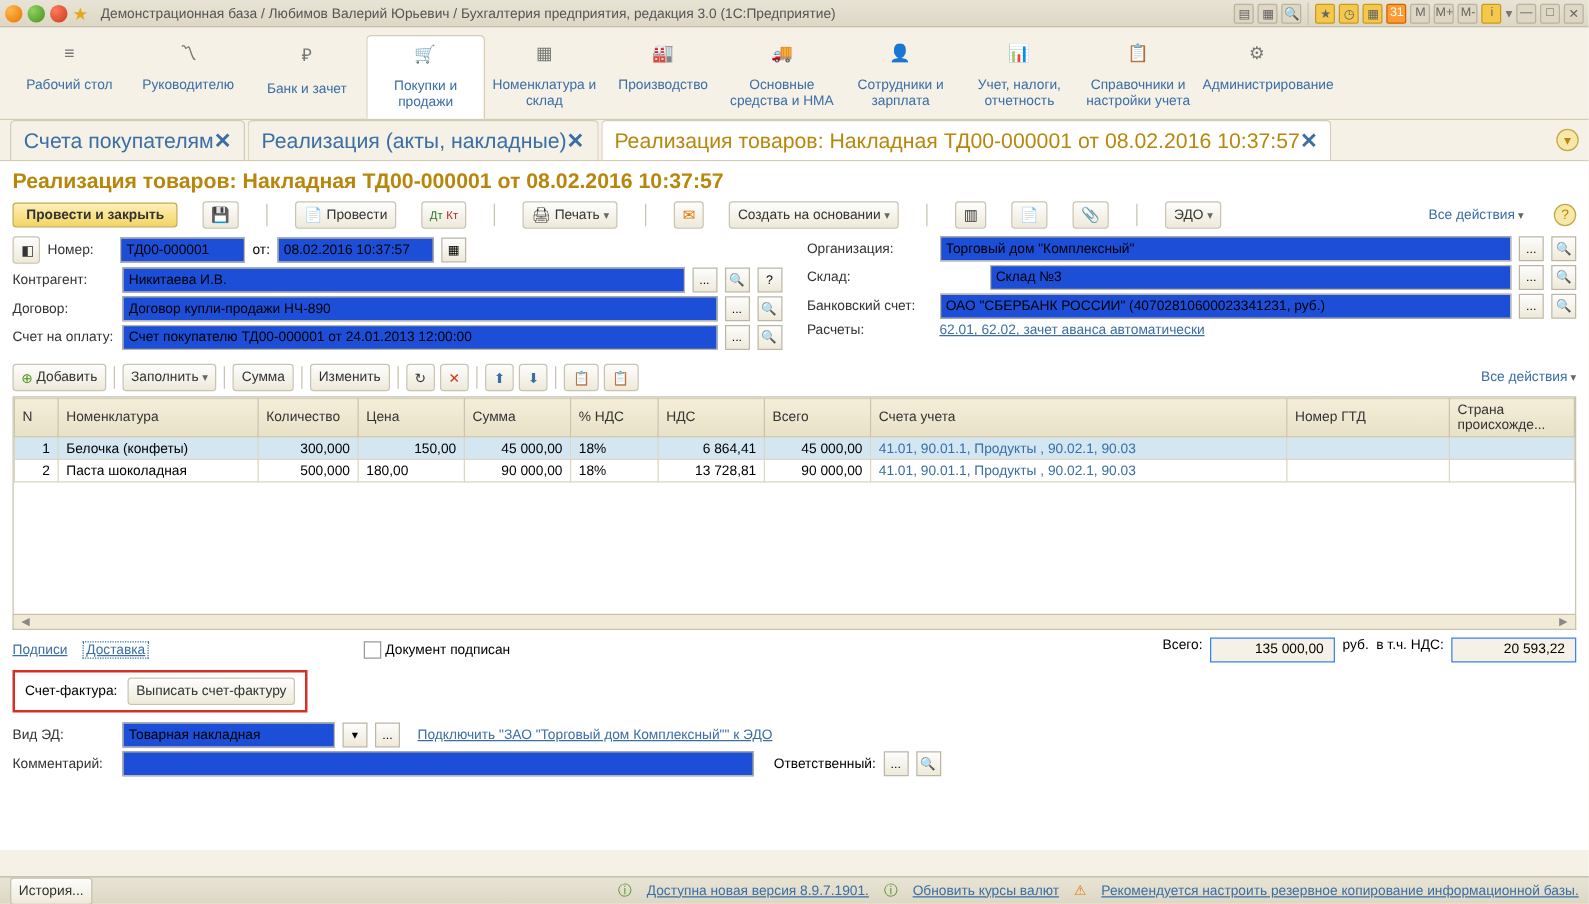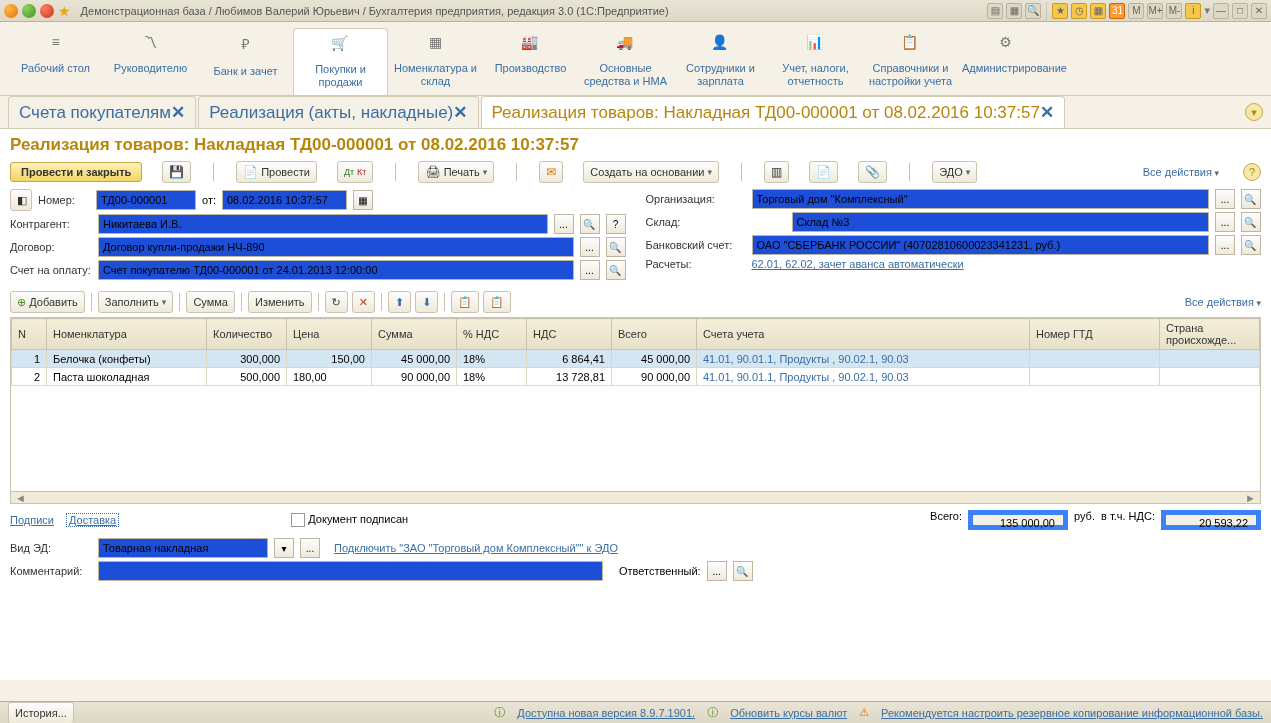--- a/index.html
+++ b/index.html
@@ -41,21 +41,21 @@
 .link{color:#3a6ea5;text-decoration:underline;cursor:pointer;font-size:11px;}
 .grid-toolbar{display:flex;align-items:center;gap:4px;margin:8px 0 4px 0;}
 table.grid{width:100%;border-collapse:collapse;font-size:11px;}
 table.grid th{background:linear-gradient(#f4eed9,#e8e1c8);border:1px solid #c9c3af;padding:3px 6px;text-align:left;font-weight:normal;color:#333;}
 table.grid td{border:1px solid #dcd6c2;padding:2px 6px;height:18px;}
 table.grid tr.sel td{background:#d4e6f1;}
 .grid-wrap{border:1px solid #c9c3af;height:175px;overflow:auto;background:#fff;}
 .grid-scroll{height:12px;border:1px solid #c9c3af;border-top:none;background:#f0ead6;display:flex;align-items:center;}
 .footer-row{display:flex;align-items:center;gap:12px;margin-top:6px;}
 .totals{margin-left:auto;display:flex;align-items:flex-start;gap:6px;}
-.total-box{border:5px solid #3b82f6;background:#f5f1e6;padding:2px 8px;min-width:100px;text-align:right;height:20px;font-size:11px;}
+.total-box{border:1px solid #3b82f6;background:#f5f1e6;padding:2px 8px;min-width:100px;text-align:right;height:20px;font-size:11px;}
 .invoice-box{border:2px solid #d93025;padding:4px 8px;display:inline-flex;align-items:center;gap:8px;margin-top:6px;}
 .statusbar{position:fixed;bottom:0;left:0;right:0;height:22px;background:linear-gradient(#e8e4d5,#ddd7c4);border-top:1px solid #b8b29f;display:flex;align-items:center;padding:0 8px;gap:12px;font-size:11px;}
 .sb-link{color:#3a6ea5;text-decoration:underline;cursor:pointer;}
 .sb-ic-g{color:#4a8f1f;}
 .sb-ic-o{color:#e67300;}
 .checkbox{width:14px;height:14px;border:1px solid #999;display:inline-block;vertical-align:middle;}
 .ic{font-size:12px;}
 .drop::after{content:" ▾";font-size:9px;color:#666;}
 </style>
 </head>
@@ -315,20 +315,24 @@
     <span style="margin-left:160px"><span class="checkbox"></span> <span>Документ подписан</span></span>
     <div class="totals">
       <span>Всего:</span>
       <span class="total-box">135 000,00</span>
       <span>руб.</span>
       <span>в т.ч. НДС:</span>
       <span class="total-box">20 593,22</span>
     </div>
   </div>
 
+  <div class="invoice-box">
+    <span>Счет-фактура:</span>
+    <button class="btn-tool">Выписать счет-фактуру</button>
+  </div>
 
   <div class="form-row" style="margin-top:8px">
     <span class="form-label">Вид ЭД:</span>
     <input class="fld" style="width: 170px;" value="Товарная накладная">
     <span class="fld-btn">▾</span>
     <span class="fld-btn">...</span>
     <span class="link" style="margin-left:8px">Подключить "ЗАО "Торговый дом Комплексный"" к ЭДО</span>
   </div>
 
   <div class="form-row">

